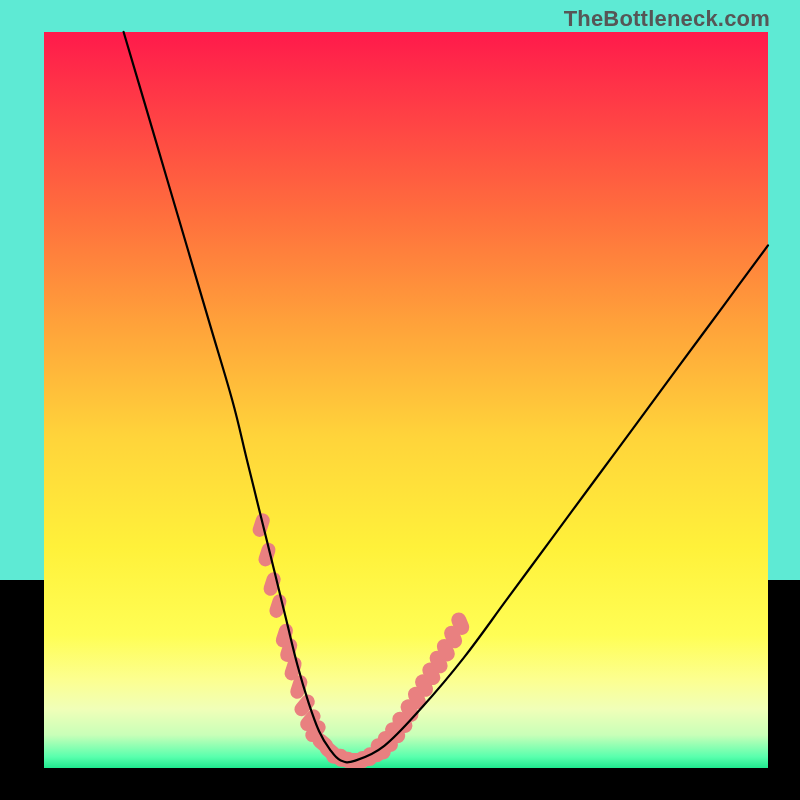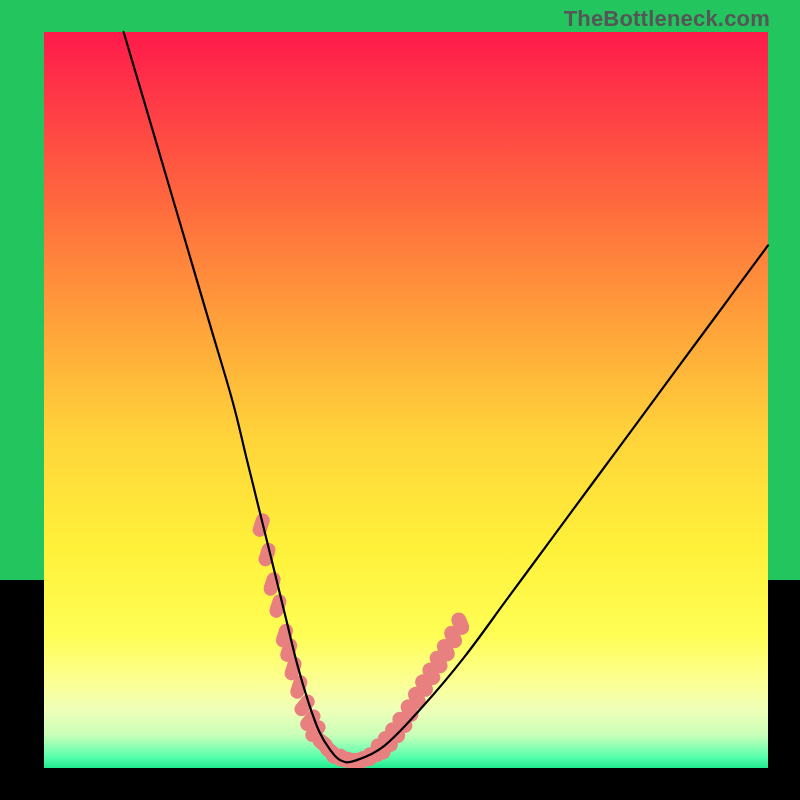--- a/index.html
+++ b/index.html
@@ -9,21 +9,21 @@
     height: 800px;
     background: #000000;
     overflow: hidden;
   }
   .frame {
     position: absolute;
     top: 0;
     left: 0;
     width: 800px;
     height: 580px;
-    background: #22c55e;
+    background: #5eead4;
   }
   .plot-area {
     position: absolute;
     left: 44px;
     top: 32px;
     width: 724px;
     height: 736px;
   }
   .gradient-bg {
     position: absolute;

